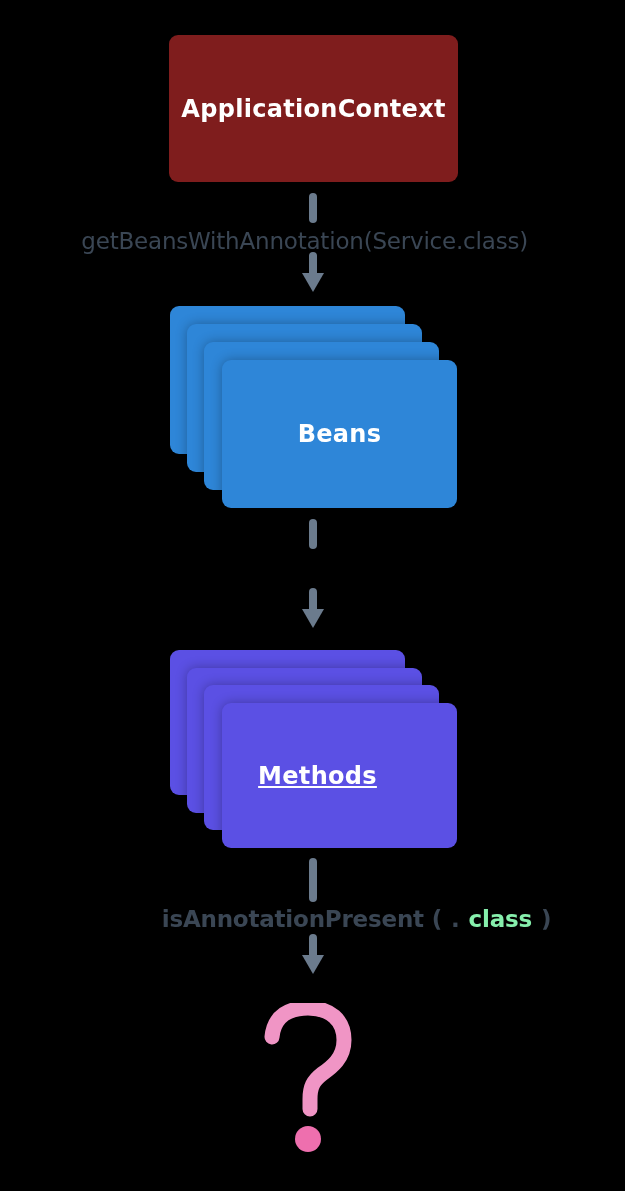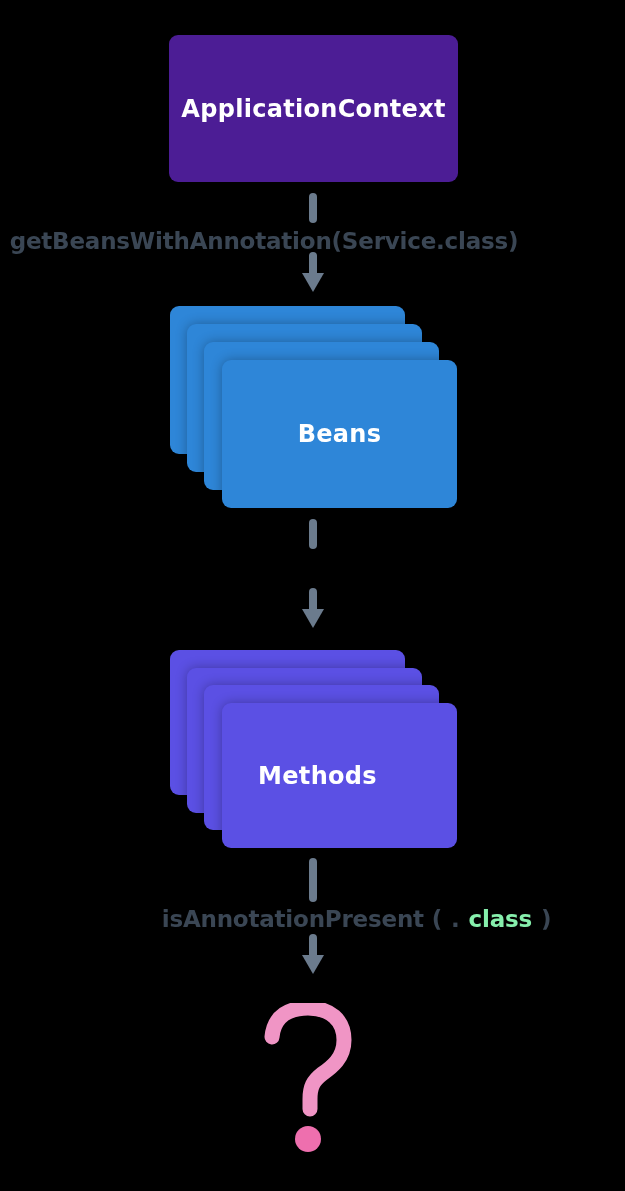--- a/index.html
+++ b/index.html
@@ -4,35 +4,35 @@
 <style>
   html,body{margin:0;padding:0;background:#000;}
   #canvas{
     position:relative;width:625px;height:1191px;background:#000;overflow:hidden;
     font-family:"DejaVu Sans","Liberation Sans",sans-serif;
   }
   .node-box{
     position:absolute;border-radius:9px;display:flex;align-items:center;justify-content:center;
     color:#ffffff;font-weight:bold;font-size:24px;letter-spacing:0.3px;
   }
-  .app-box{left:169px;top:35px;width:289px;height:147px;background:#4c1d95;}
+  .app-box{left:169px;top:35px;width:289px;height:147px;background:#7f1d1d;}
   .card{
     position:absolute;width:235px;height:148px;border-radius:9px;
     box-shadow:0 0 12px rgba(0,0,0,0.30);
   }
   .card-label{
     position:absolute;display:flex;align-items:center;justify-content:center;
     color:#ffffff;font-weight:bold;font-size:24px;letter-spacing:0.3px;
   }
   .beans .card{background:#2e86d8;}
   .methods .card{background:#5b50e4;height:145px;}
   .arrow-seg{position:absolute;left:309px;width:8px;border-radius:4px;background:#6b7b8d;}
   .edge-label{
-    position:absolute;left:0;width:528px;text-align:center;
-    font-weight:bold;font-size:23px;letter-spacing:-0.2px;color:#3a4654;line-height:30px;
+    position:absolute;left:0;width:528px;text-align:right;
+    font-weight:normal;font-size:23px;letter-spacing:-0.2px;color:#3a4654;line-height:30px;
   }
   .edge-label-row{
     position:absolute;left:0;width:625px;display:flex;justify-content:center;align-items:baseline;gap:9px;
     font-weight:bold;font-size:23px;letter-spacing:-0.2px;line-height:30px;
   }
   .t-dark{color:#3a4654;}
   .t-yellow{color:#f5c31e;}
   .t-orange:{color:#ee7f33;}
   .t-orange{color:#86efac;}
   .arrow-svg{position:absolute;left:299px;width:28px;height:42px;}
@@ -66,21 +66,21 @@
   <svg class="arrow-svg" style="top:588px;" viewBox="0 0 28 42">
     <line x1="14" y1="4" x2="14" y2="21" stroke="#6b7b8d" stroke-width="8" stroke-linecap="round"></line>
     <polygon points="3,21 25,21 14,40" fill="#6b7b8d"></polygon>
   </svg>
 
   <div class="methods">
     <div class="card" style="left:170px;top:650px;"></div>
     <div class="card" style="left:187px;top:668px;"></div>
     <div class="card" style="left:204px;top:685px;"></div>
     <div class="card" style="left:222px;top:703px;"></div>
-    <div class="card-label" style="left:222px;top:703px;width:191px;height:145px;">Methods</div>
+    <div class="card-label" style="left:222px;top:703px;width:191px;height:145px;text-decoration:underline;">Methods</div>
   </div>
 
   <div class="arrow-seg" style="top:858px;height:44px;"></div>
   <div class="edge-label-row" style="top:904px;margin-left:44px;">
     <span class="t-dark">isAnnotationPresent (</span>
     <span class="t-dark">.</span>
     <span class="t-orange">class</span>
     <span class="t-dark">)</span>
   </div>
   <svg class="arrow-svg" style="top:934px;" viewBox="0 0 28 42">

